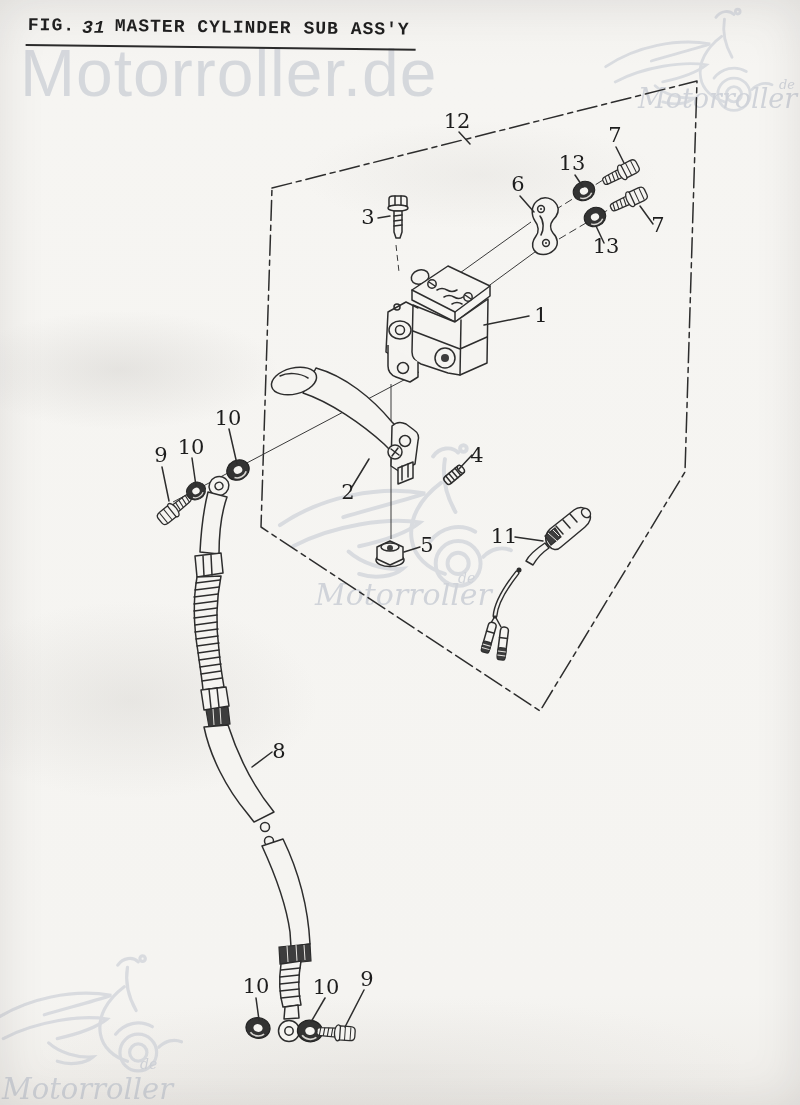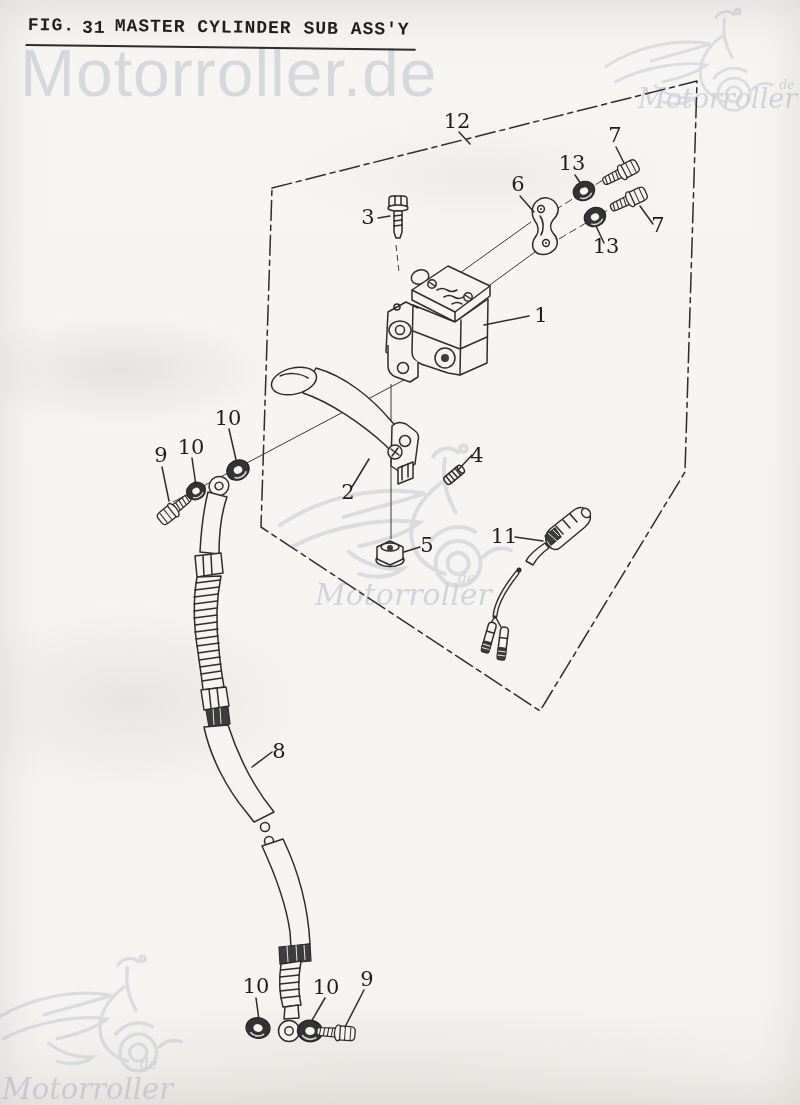--- a/index.html
+++ b/index.html
@@ -17,21 +17,21 @@
     background:radial-gradient(ellipse at center,rgba(198,195,190,.18),rgba(198,195,190,0) 70%);}
   #shade4{left:40px;top:1000px;width:700px;height:140px;
     background:radial-gradient(ellipse at center,rgba(188,185,180,.14),rgba(188,185,180,0) 75%);}
   #fig-title{
     position:absolute;left:26px;top:15px;z-index:5;white-space:nowrap;
     font-family:"Liberation Mono","DejaVu Sans Mono",monospace;font-weight:bold;
     font-size:18px;letter-spacing:1px;color:#1f1f1f;
     transform:rotate(0.7deg);transform-origin:left top;
     border-bottom:2px solid #2b2b2b;padding:0 6px 9px 2px;
   }
-  #fig-title .fig-num{position:relative;top:2px;margin:0 9px 0 7px;}
+  #fig-title .fig-num{position:relative;top:2px;margin:0 9px 0 7px;font-style:italic;}
   svg#art{position:absolute;left:0;top:0;z-index:2;}
   .ink{stroke:#2d2d2d;fill:none;stroke-width:1.5;stroke-linecap:round;stroke-linejoin:round;}
   .inkfill{stroke:#2d2d2d;fill:#f5f4f1;stroke-width:1.5;stroke-linejoin:round;}
   .dark{stroke:#2d2d2d;fill:#3d3d3d;stroke-width:1.2;}
   .thin{stroke:#3a3a3a;fill:none;stroke-width:1;}
   .callout{font-family:"DejaVu Serif","Liberation Serif",serif;font-size:21px;fill:#1d1d1d;text-anchor:middle;}
   .wm{opacity:.55;}
   .wm-stroke{stroke:#c3c8d2;fill:none;stroke-width:3;stroke-linecap:round;}
   .wm-brand{font-family:"DejaVu Serif","Liberation Serif",serif;font-style:italic;fill:#b2b9c6;}
   .wm-big{font-family:"Liberation Sans",sans-serif;fill:#b6bcc8;opacity:.5;letter-spacing:1px;}

